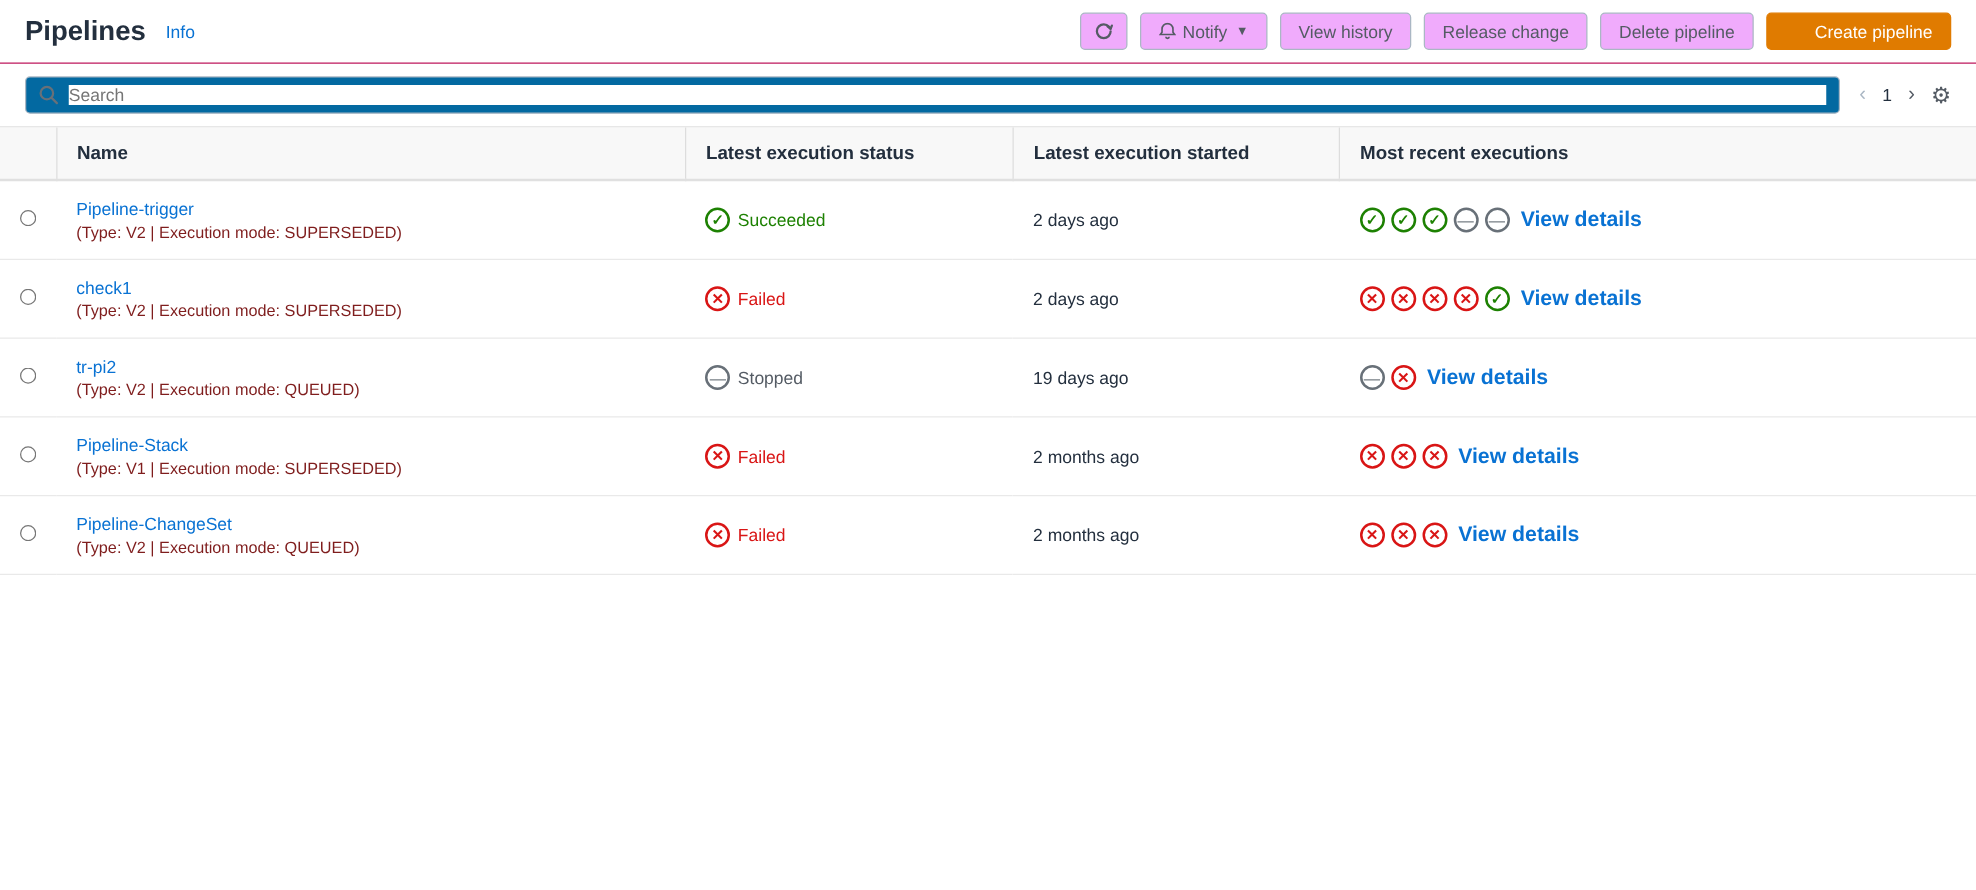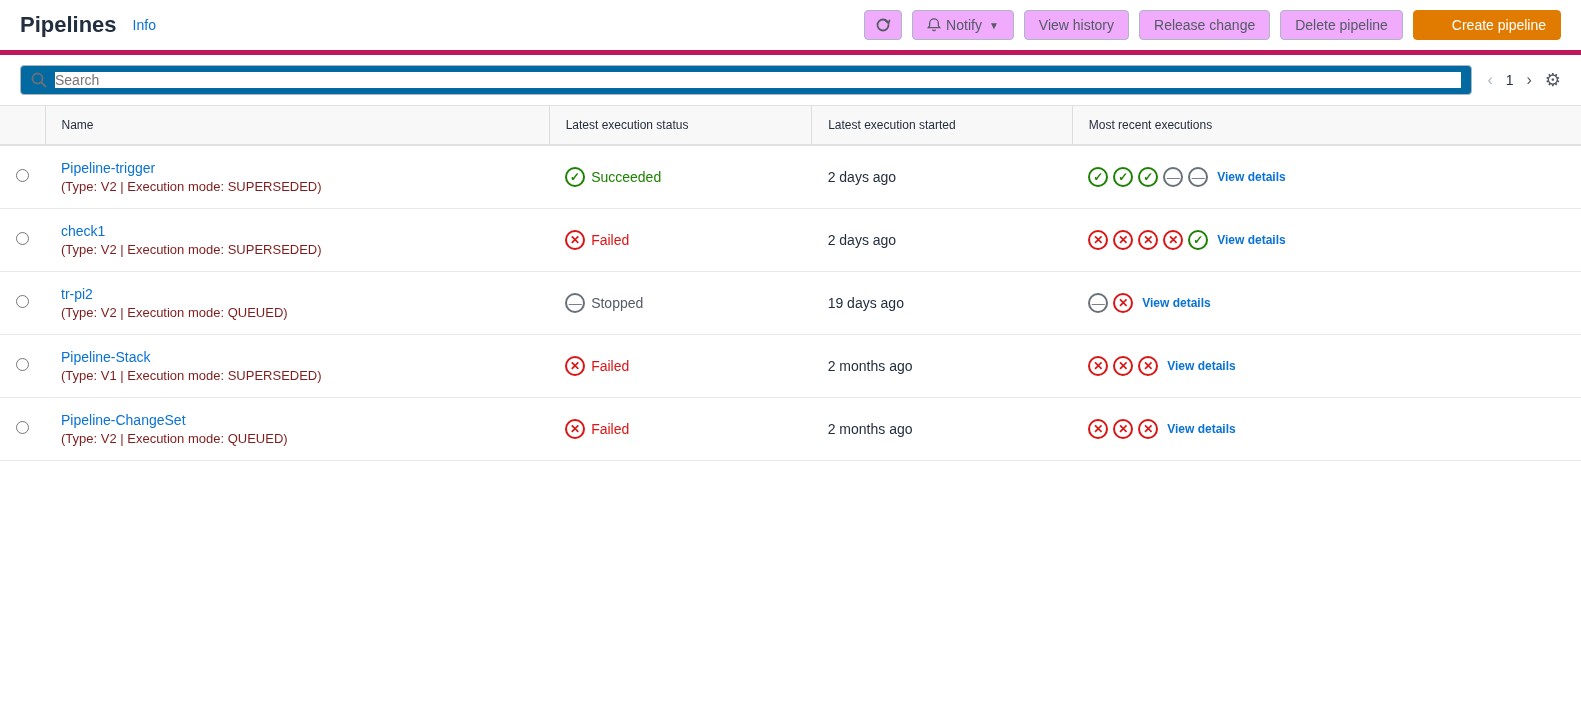--- a/index.html
+++ b/index.html
@@ -3,21 +3,21 @@
   <meta charset="utf-8">
   <style>
     * { box-sizing: border-box; margin: 0; padding: 0; }
     body { font-family: "Amazon Ember", Arial, sans-serif; font-size: 14px; background: #fff; color: #232f3e; }
 
     
     .top-bar {
       display: flex;
       align-items: center;
       padding: 10px 20px;
-      border-bottom: 5px solid #be185d;
+      border-bottom: 1px solid #be185d;
       gap: 10px;
       background: #fff;
     }
     .page-title {
       font-size: 22px;
       font-weight: 700;
       color: #232f3e;
     }
     .info-link {
       font-size: 14px;
@@ -103,22 +103,22 @@
       width: 100%;
       border-collapse: collapse;
     }
     thead tr {
       background: #f8f8f8;
       border-bottom: 2px solid #e0e0e0;
     }
     th {
       text-align: left;
       padding: 12px 16px;
-      font-size: 12px;
-      font-weight: 400;
+      font-size: 15px;
+      font-weight: 700;
       color: #232f3e;
       border-right: 1px solid #ddd;
     }
     th:last-child { border-right: none; }
     th.name-col { width: 33%; }
     th.status-col { width: 17%; }
     th.started-col { width: 17%; }
     th.executions-col { width: 33%; margin-left: 36px; }
 
     tbody tr {
@@ -191,21 +191,21 @@
     }
 
     .executions-icons {
       display: flex;
       align-items: center;
       gap: 5px;
     }
     .view-details-link {
       color: #0972d3;
       cursor: pointer;
-      font-size: 12px;
+      font-size: 17px;
       font-weight: 700;
       margin-left: 4px;
       white-space: nowrap;
     }
 
     .notify-arrow {
       font-size: 10px;
       margin-left: 2px;
     }
   </style>

